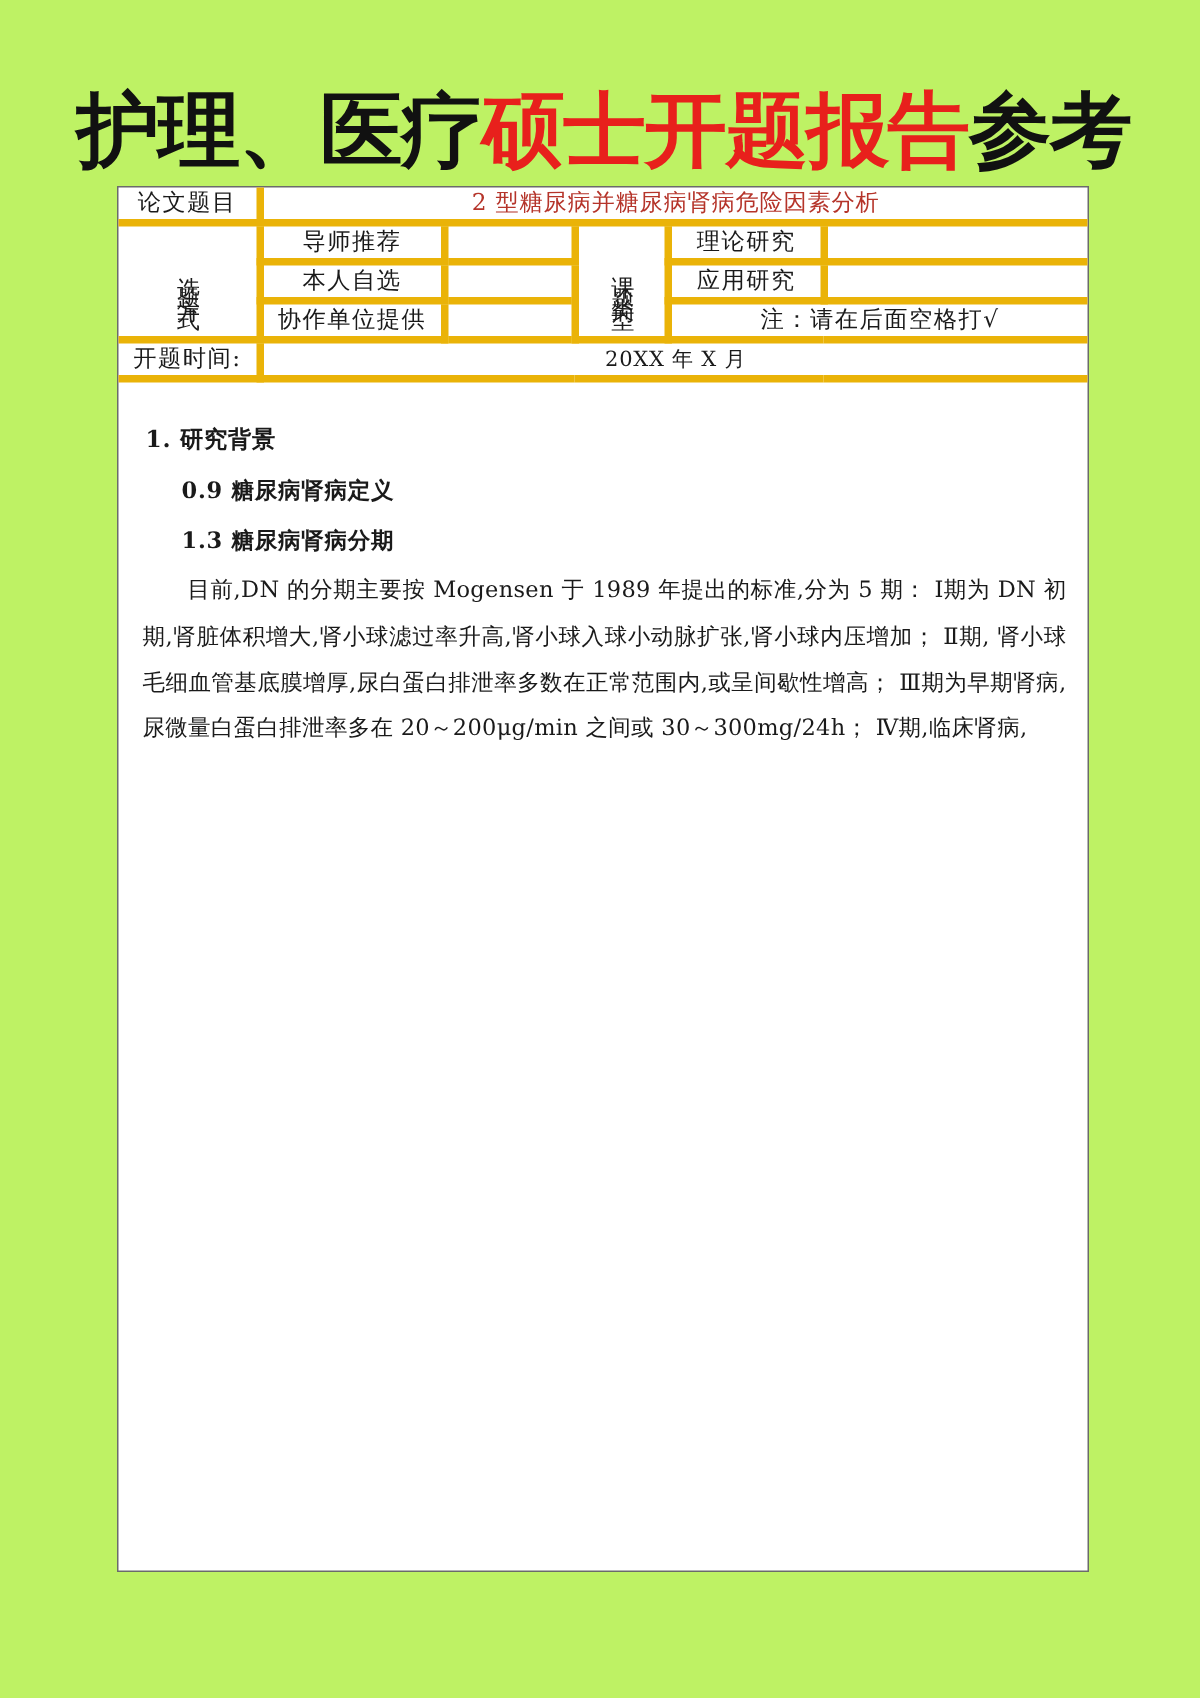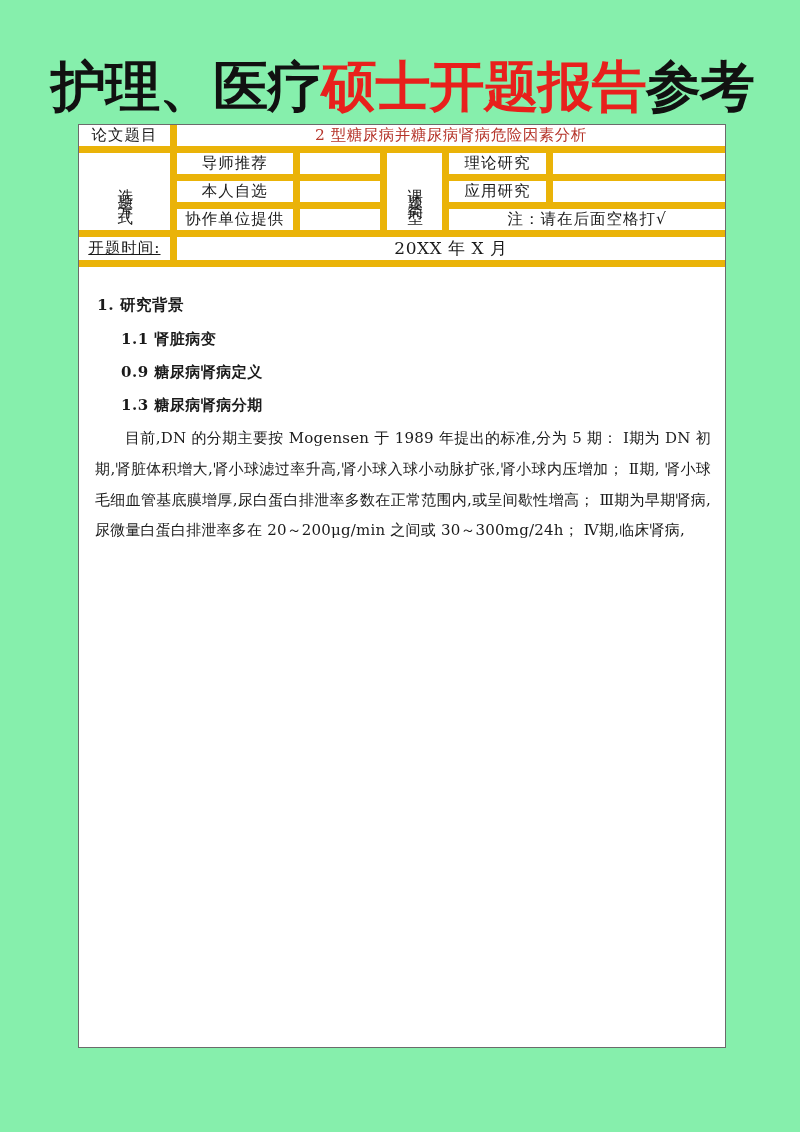--- a/index.html
+++ b/index.html
@@ -12,21 +12,21 @@
     height: 1132px;
     font-family: "DejaVu Serif", "Liberation Serif", serif;
     color: #1a1a1a;
     -webkit-font-smoothing: antialiased;
   }
 
   .page {
     position: relative;
     width: 800px;
     height: 1132px;
-    background: #86efac;
+    background: #bef264;
     overflow: hidden;
   }
 
   
   .banner {
     position: absolute;
     left: 78px;
     top: 56px;
     width: 648px;
     height: 62px;
@@ -61,21 +61,21 @@
   }
 
   
   table.info {
     width: 100%;
     border-collapse: collapse;
     table-layout: fixed;
     font-size: 15px;
   }
   table.info td {
-    border: 7px solid #eab308;
+    border: 5px solid #eab308;
     padding: 0;
     vertical-align: middle;
     text-align: center;
     font-family: "DejaVu Serif", "Liberation Serif", serif;
   }
   table.info td.noborder-l { border-left: none; }
   table.info td.noborder-r { border-right: none; }
   table.info tr.r-title td { border-top: none; }
 
   .cell-label {
@@ -110,26 +110,25 @@
     font-size: 15.5px;
     letter-spacing: 1px;
     padding: 6px 4px;
   }
 
   .time-label {
     text-align: left;
     padding: 6px 10px 6px 12px;
     font-size: 15.5px;
     letter-spacing: 1px;
-    text-decoration: underline;
   }
   .time-value {
     text-align: left;
     padding: 6px 10px 6px 12px;
-    font-size: 17px;
+    font-size: 14px;
     letter-spacing: 0.5px;
   }
 
   
   .body-area {
     padding: 10px 14px 6px 16px;
   }
   h2.section-h {
     font-family: "DejaVu Serif", "Liberation Serif", serif;
     font-weight: bold;
@@ -216,21 +215,20 @@
         <td class="time-label noborder-l">开题时间:</td>
         <td class="time-value noborder-r" colspan="6">20XX 年 X 月</td>
       </tr>
     </tbody>
       </table>
 
     <div class="body-area">
 
       <h2 class="section-h">1. 研究背景</h2>
 
-      <h3 class="sub-h">1.1 肾脏病变</h3>
 
       <h3 class="sub-h">0.9 糖尿病肾病定义</h3>
 
       <h3 class="sub-h">1.3 糖尿病肾病分期</h3>
       <p class="para tight">目前,DN 的分期主要按 Mogensen 于 1989 年提出的标准,分为 5 期： Ⅰ期为 DN 初期,肾脏体积增大,肾小球滤过率升高,肾小球入球小动脉扩张,肾小球内压增加； Ⅱ期, 肾小球毛细血管基底膜增厚,尿白蛋白排泄率多数在正常范围内,或呈间歇性增高； Ⅲ期为早期肾病,尿微量白蛋白排泄率多在 20～200μg/min 之间或 30～300mg/24h； Ⅳ期,临床肾病,</p>
 
     </div>
   </div>
 </div>
 

